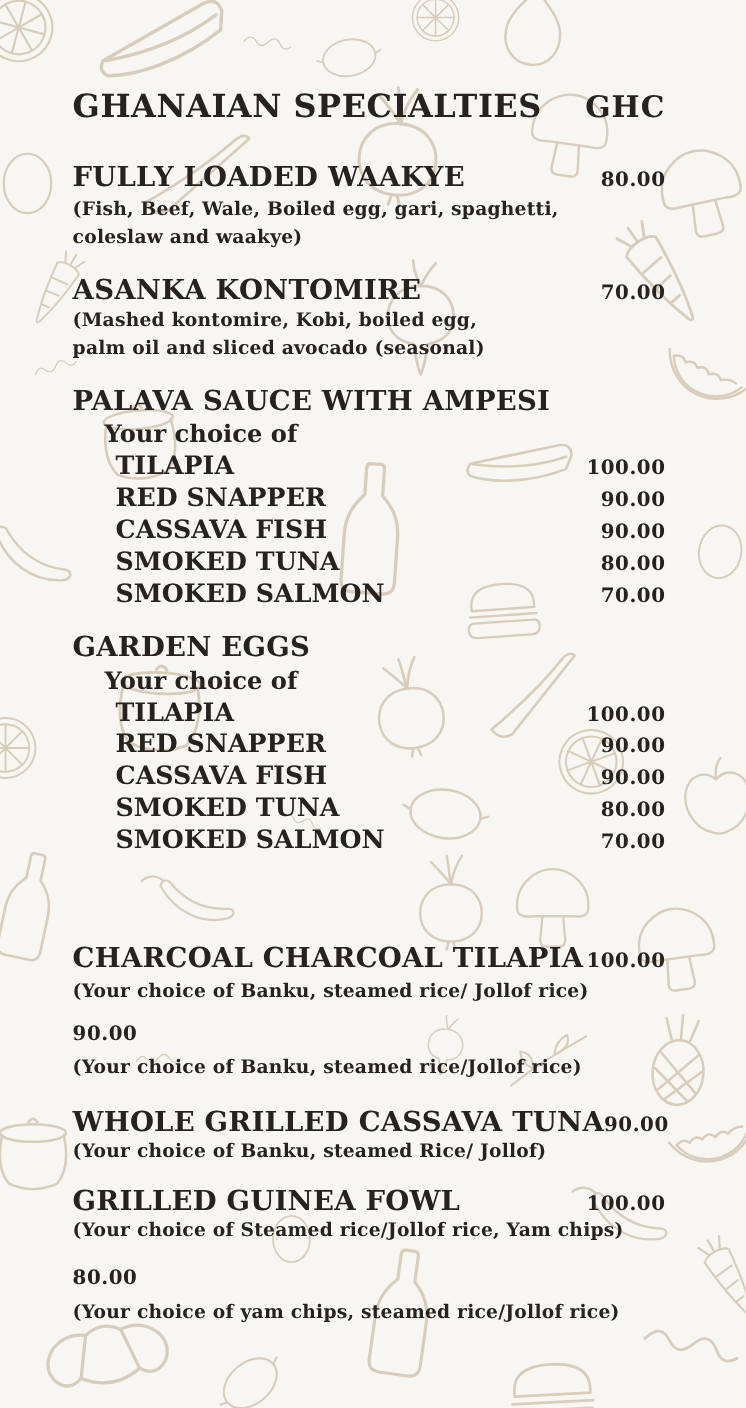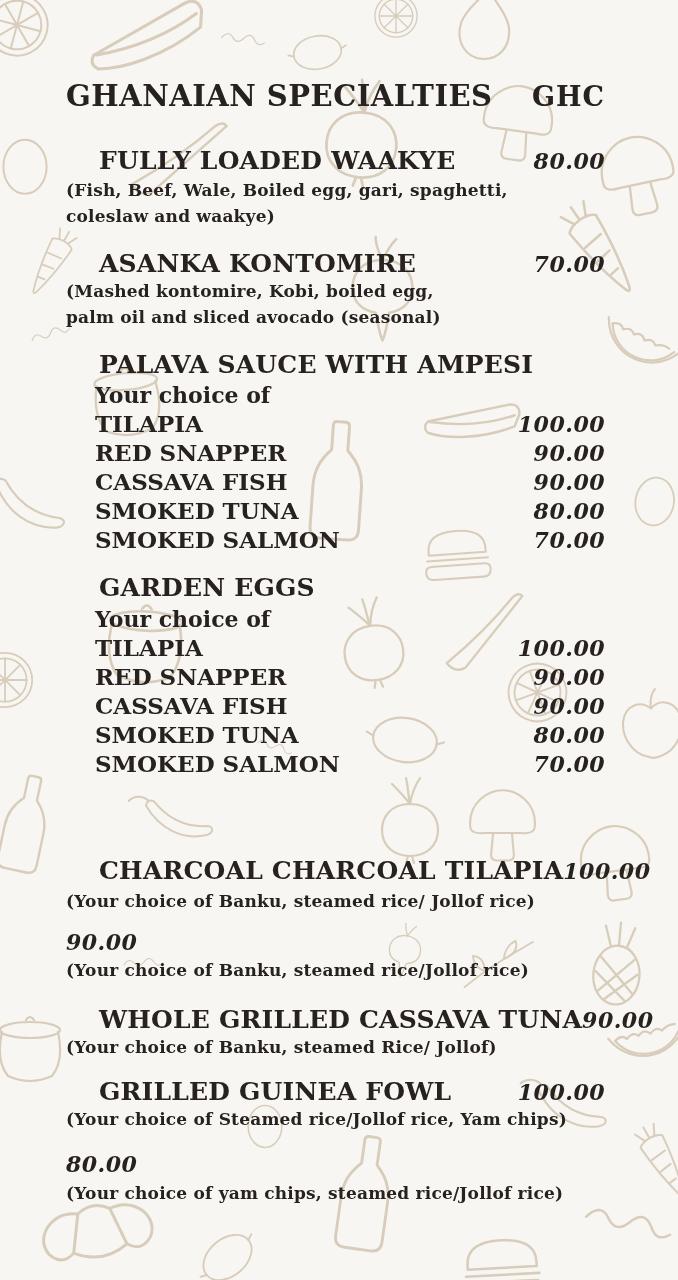--- a/index.html
+++ b/index.html
@@ -12,26 +12,26 @@
   svg.doodles{position:absolute;left:0;top:0;}
   #doodle-layer use{stroke:#d8ccba;fill:none;stroke-width:2.2;stroke-linecap:round;stroke-linejoin:round;}
   .menu{position:absolute;left:0;top:0;width:678px;height:1280px;}
   .row{
     position:absolute;left:66px;right:73px;
     display:flex;justify-content:space-between;align-items:baseline;
     white-space:nowrap;line-height:1;
   }
   .h-row .title{font-size:29px;letter-spacing:.5px;margin:0;}
   .h-row .ghc{font-size:27px;letter-spacing:1px;}
-  .t-row .name{font-size:25px;letter-spacing:.2px;margin-left:33px;}
-  .o-row{left:95px;align-items:center;}
+  .t-row .name{font-size:25px;letter-spacing:.2px;}
+  .o-row{left:105px;}
   .o-row .name{font-size:23px;}
   .s-row{left:95px;font-size:22px;}
   .d-row{font-size:17px;letter-spacing:.2px;}
-  .price{font-size:22px;letter-spacing:.5px;font-style:italic;}
+  .price{font-size:18px;letter-spacing:.5px;}
   .pad-sm{padding-left:6px;}
 </style>
 </head>
 <body>
 
 <svg class="doodles" width="678" height="1280">
   <defs>
     <symbol id="sym-mushroom" viewBox="0 0 100 100">
         <path d="M16,54 C14,28 36,16 50,16 C64,16 86,28 84,54 C84,60 78,62 70,61 L30,61 C22,62 16,60 16,54 Z"></path>
         <path d="M40,62 L38,84 Q38,90 44,90 L56,90 Q62,90 62,84 L60,62"></path>

